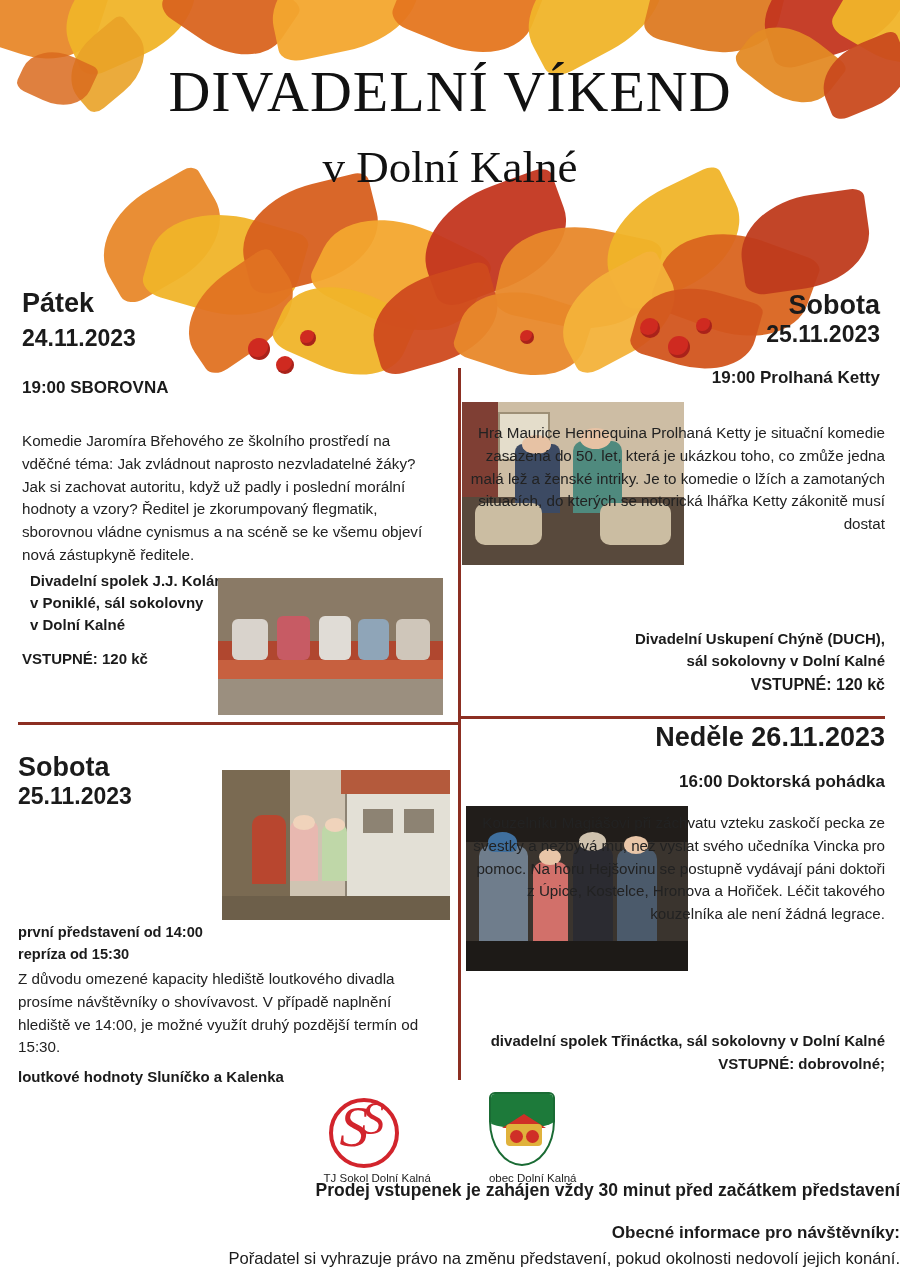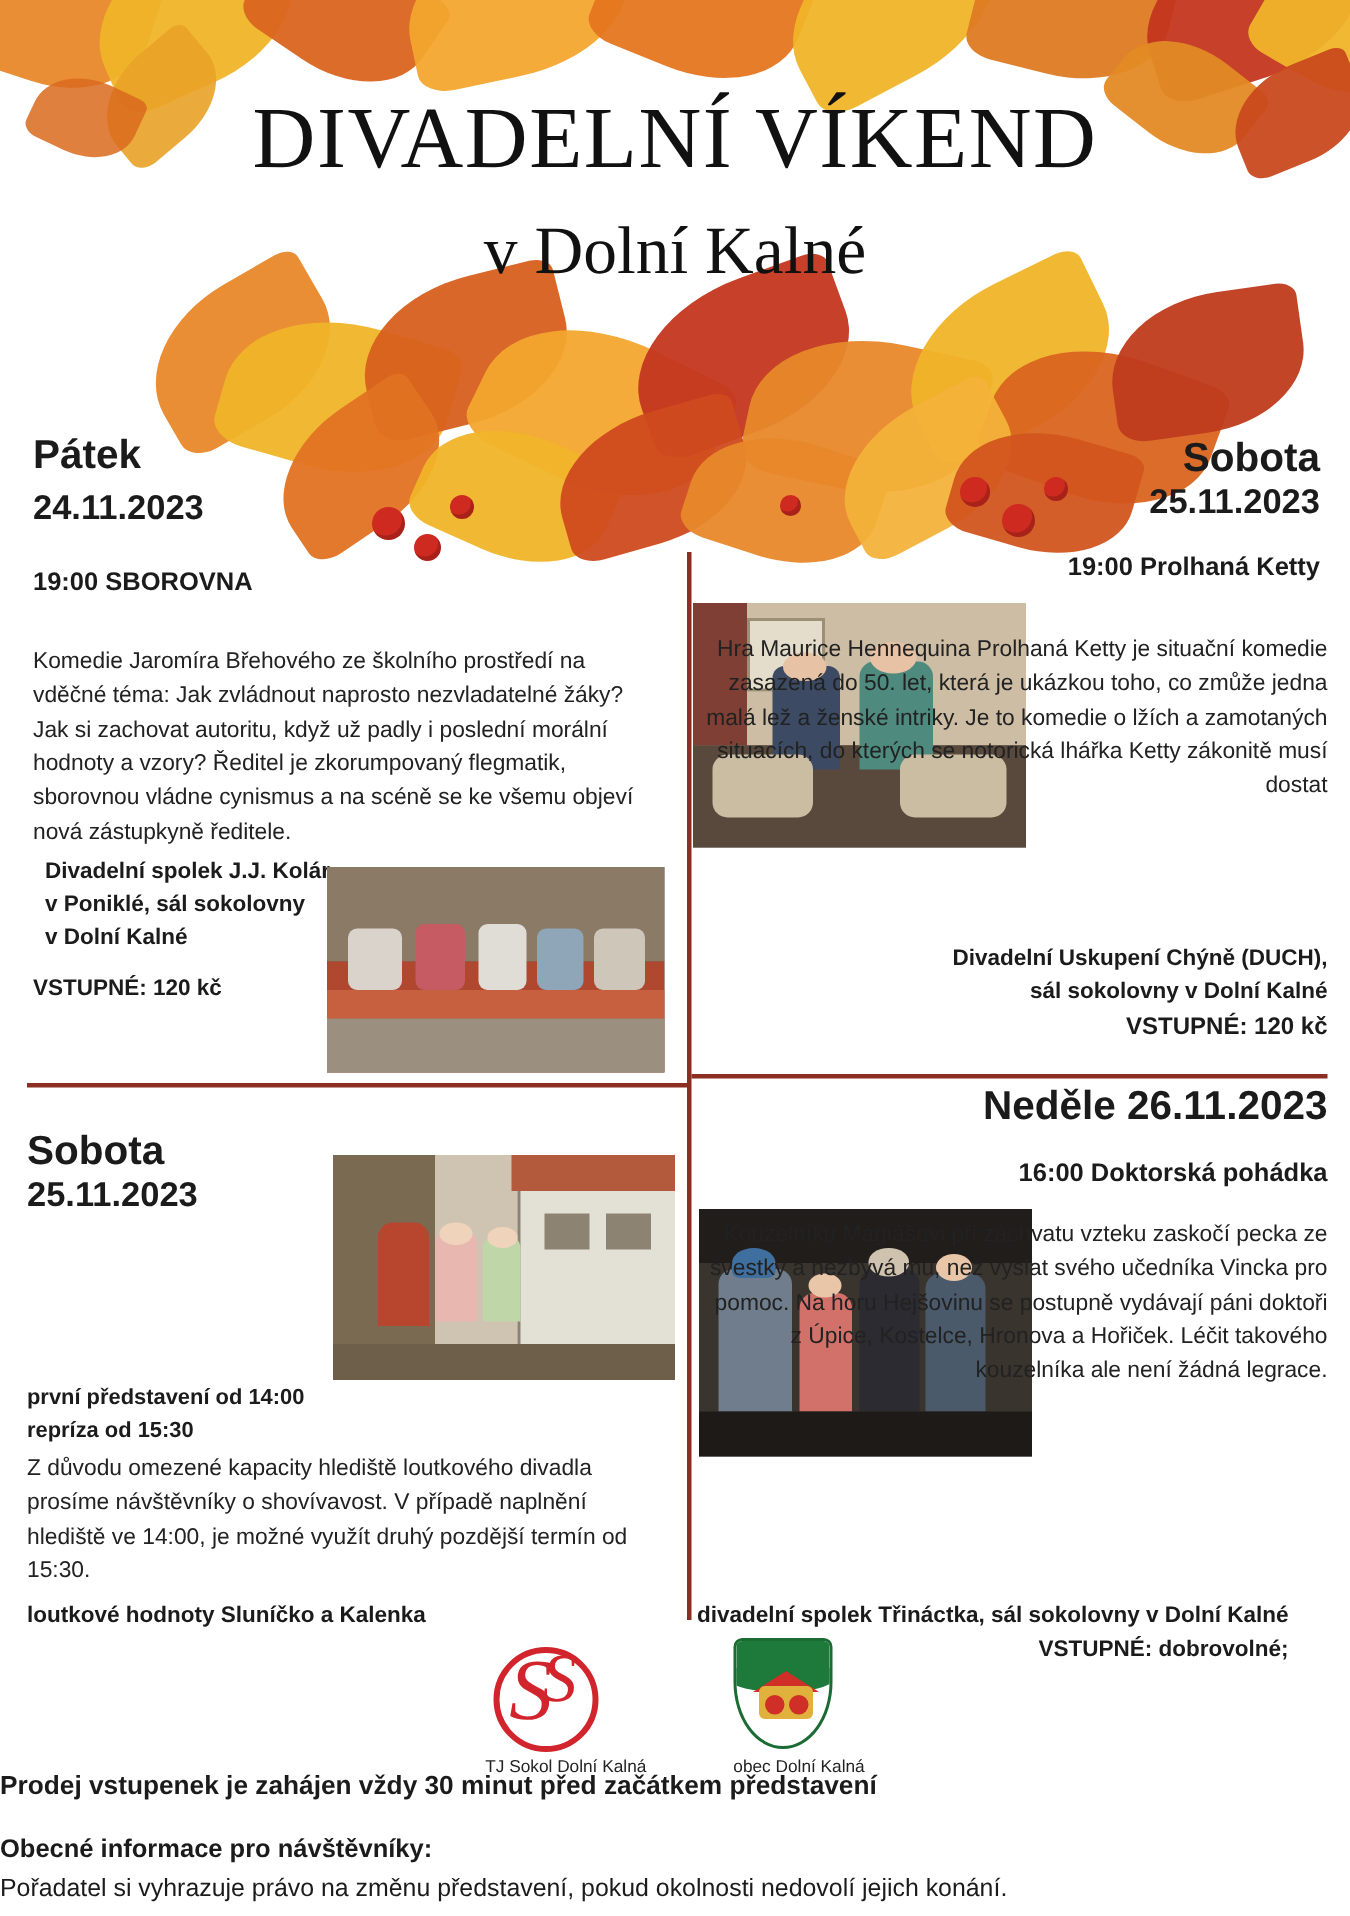--- a/index.html
+++ b/index.html
@@ -153,21 +153,21 @@
 
   #sunday-head { position: absolute; left: 470px; top: 722px; width: 415px; text-align: right; font-size: 27px; font-weight: 700; }
   #sunday-time { position: absolute; left: 470px; top: 772px; width: 415px; text-align: right; font-size: 17px; font-weight: 700; }
   #photo-fairy {
     position: absolute;
     left: 466px; top: 806px;
     width: 222px; height: 165px;
     overflow: hidden;
   }
   #fairy-text { position: absolute; left: 466px; top: 812px; width: 419px; text-align: right; }
-  #fairy-company { position: absolute; left: 440px; top: 1030px; width: 419px; text-align: right; font-size: 15px; font-weight: 700; line-height: 1.5; margin-top: 36px; }
+  #fairy-company { position: absolute; left: 466px; top: 1030px; width: 419px; text-align: right; font-size: 15px; font-weight: 700; line-height: 1.5; }
 
   
   .logos {
     position: absolute;
     left: 0; top: 1092px; width: 900px;
     display: flex;
     justify-content: center;
     align-items: flex-end;
     gap: 58px;
   }
@@ -259,21 +259,21 @@
     position: absolute; top: 36px;
     width: 13px; height: 13px;
     border-radius: 50%;
     background: #cf2f27;
   }
 
   
   .footer {
     position: absolute;
     left: 0; top: 1180px; width: 900px;
-    text-align: left;
+    text-align: right;
   }
   .footer-line1 {
     font-size: 17.5px;
     font-weight: 700;
   }
   .footer-line2 {
     font-size: 17px;
     font-weight: 700;
     margin-top: 22px;
   }

